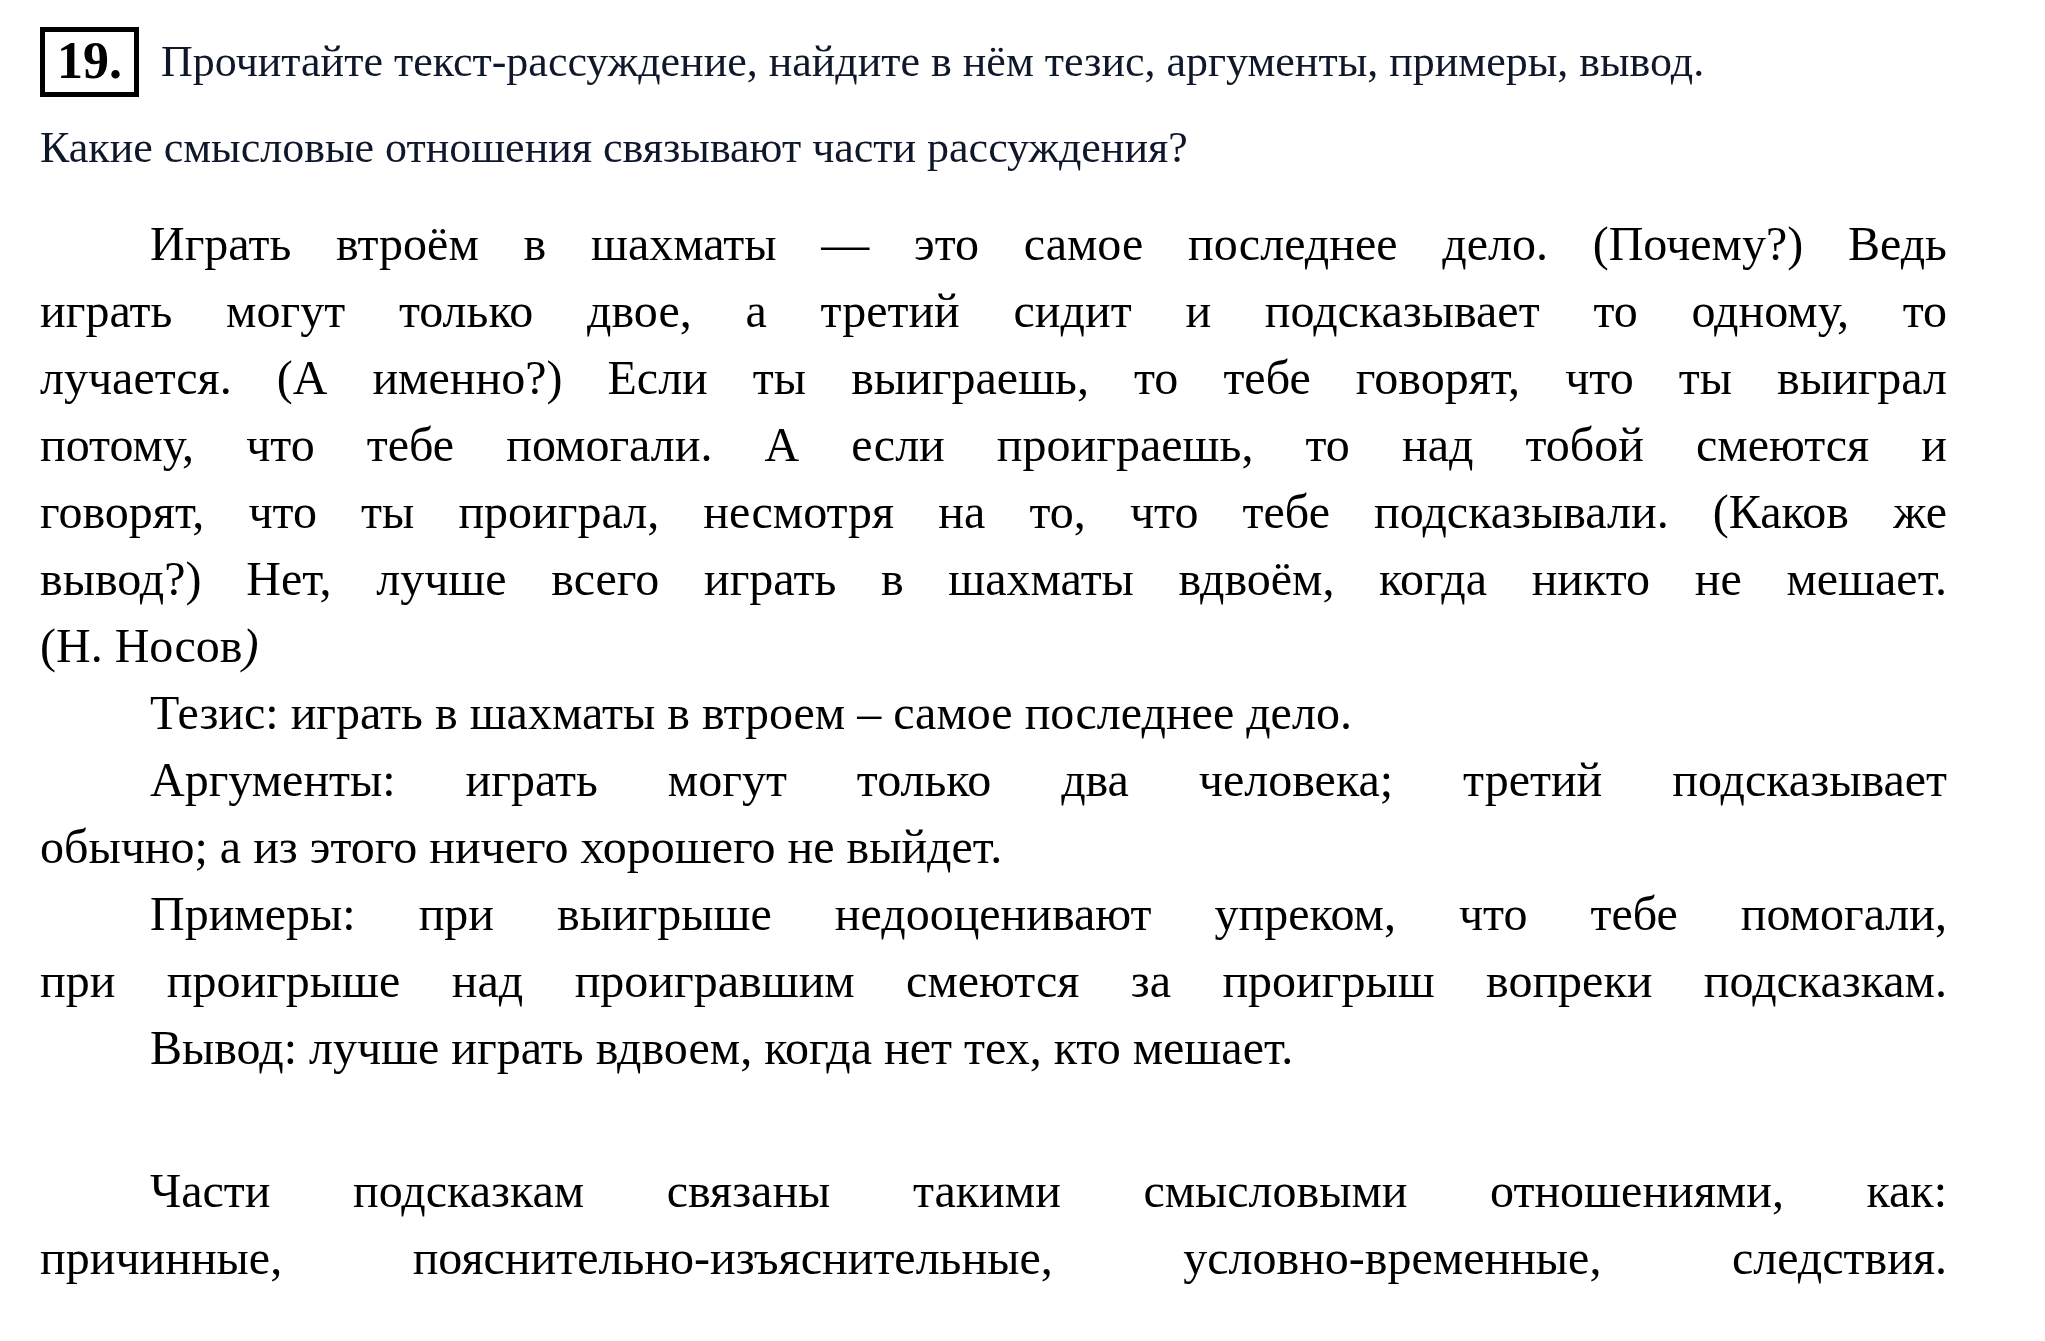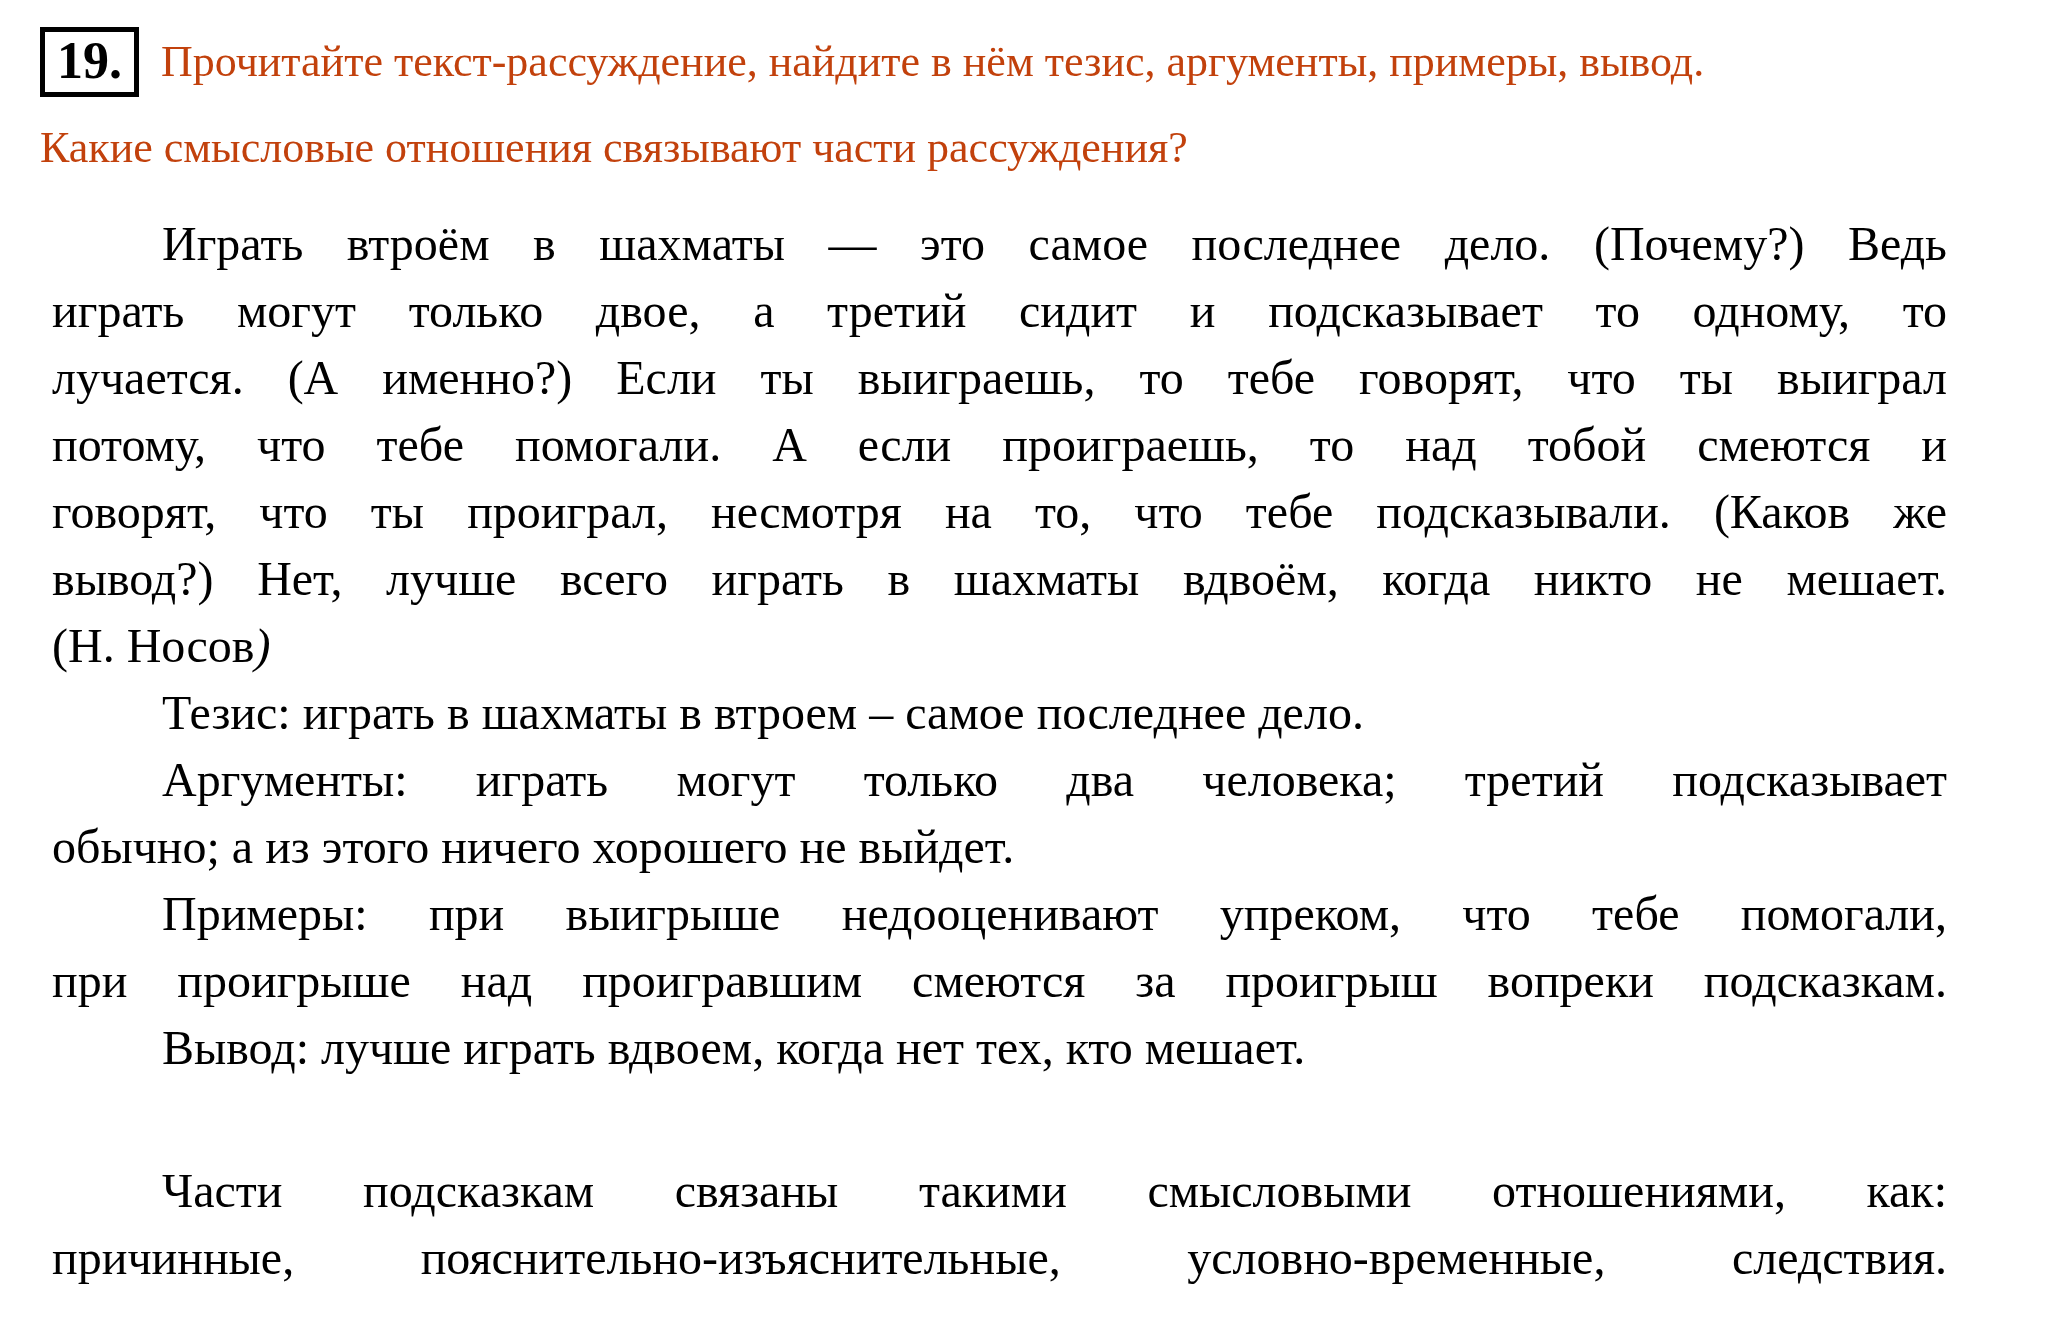--- a/index.html
+++ b/index.html
@@ -27,38 +27,37 @@
     padding: 0px 12px 2px 12px;
     font-size: 52px;
     font-weight: bold;
     line-height: 58px;
     color: #000000;
     background: #ffffff;
   }
   .prompt {
     font-size: 44px;
     line-height: 56px;
-    color: #c2410c;
+    color: #0f172a;
     white-space: nowrap;
   }
   .prompt-line2 {
     margin-top: 22px;
     white-space: normal;
   }
   
   .bodytext {
     margin-top: 34px;
     font-size: 48px;
     line-height: 67px;
     color: #000000;
   }
   .line {
     text-align: justify;
     text-align-last: justify;
-    margin-left: 12px;
   }
   .plain {
     text-align: left;
     text-align-last: auto;
   }
   .indent { text-indent: 110px; }
   .summary { margin-top: 76px; }
   .ital { font-style: italic; }
 </style>
 </head>

